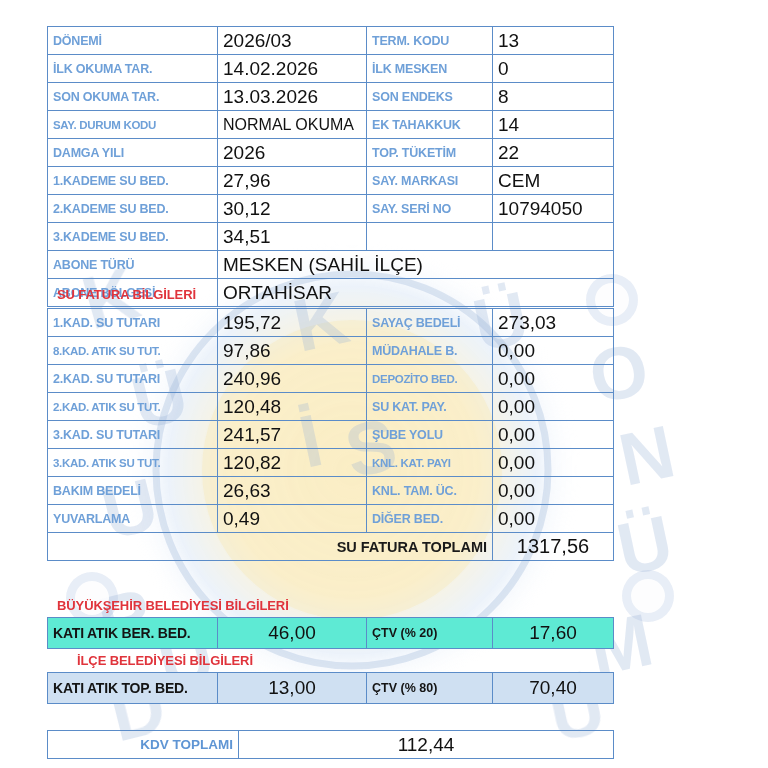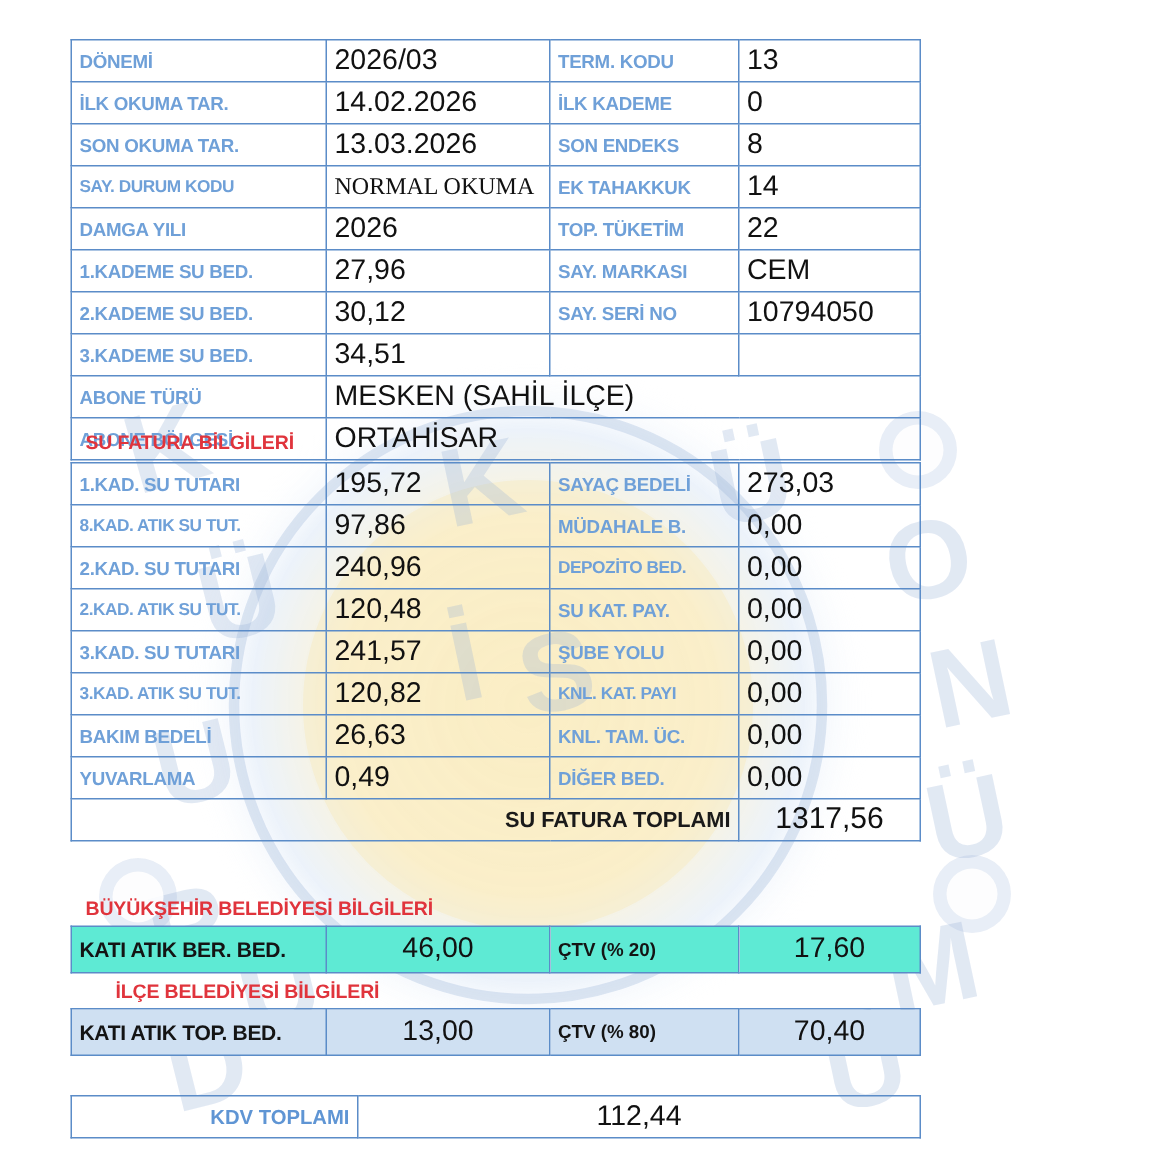--- a/index.html
+++ b/index.html
@@ -61,21 +61,20 @@
   }
   
   .val {
     color: #111111;
     font-size: 19px;
     font-weight: normal;
   }
   .val-sm {
     color: #111111;
     font-size: 16px;
-    font-family: Liberation Serif, serif;
   }
 
   
   .caption {
     position: absolute;
     left: 57px;
     color: #e0343c;
     font-size: 13px;
     font-weight: bold;
     letter-spacing: -0.1px;
@@ -186,21 +185,21 @@
     <tbody>
       <tr>
         <td class="lbl">DÖNEMİ</td>
         <td class="val">2026/03</td>
         <td class="lbl">TERM. KODU</td>
         <td class="val">13</td>
       </tr>
       <tr>
         <td class="lbl">İLK OKUMA TAR.</td>
         <td class="val">14.02.2026</td>
-        <td class="lbl">İLK KADEME</td>
+        <td class="lbl">İLK MESKEN</td>
         <td class="val">0</td>
       </tr>
       <tr>
         <td class="lbl">SON OKUMA TAR.</td>
         <td class="val">13.03.2026</td>
         <td class="lbl">SON ENDEKS</td>
         <td class="val">8</td>
       </tr>
       <tr>
         <td class="lbl-sm">SAY. DURUM KODU</td>

